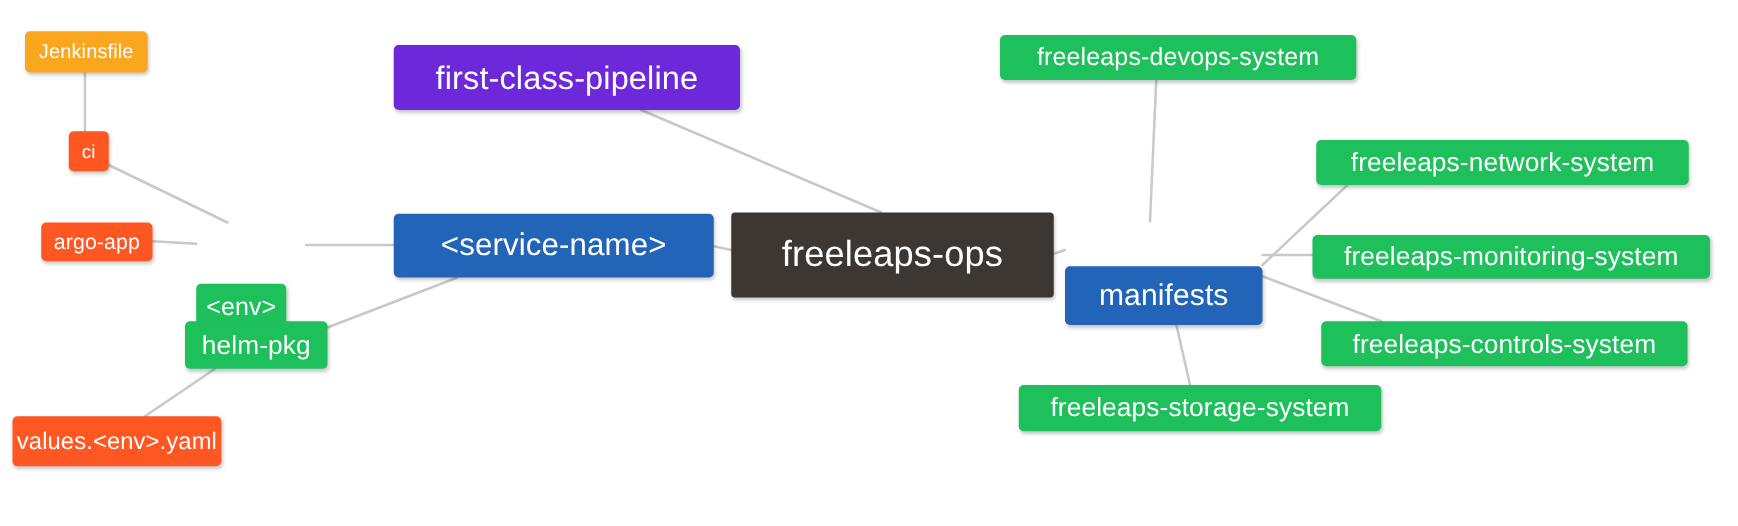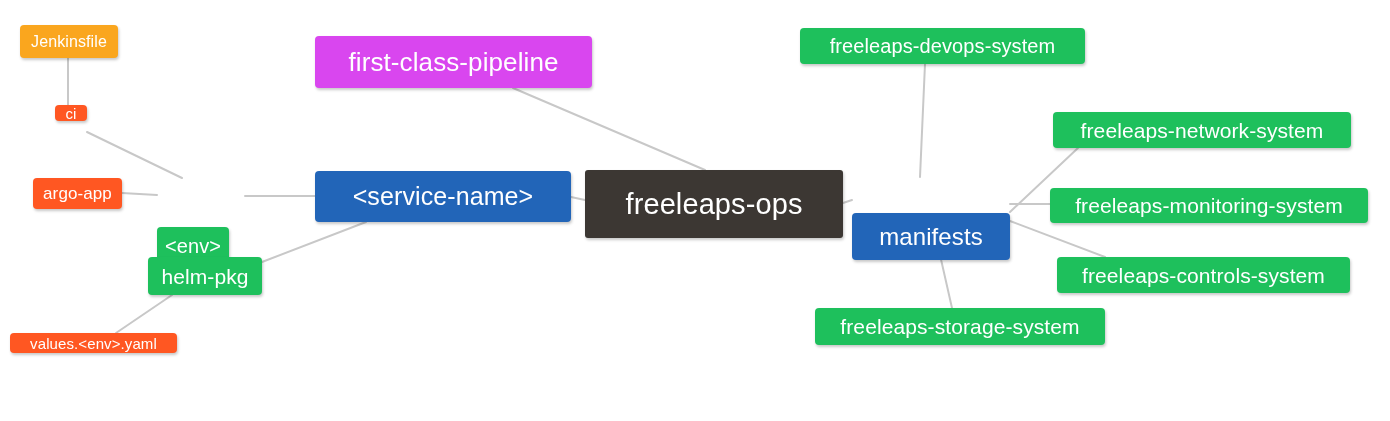--- a/index.html
+++ b/index.html
@@ -66,42 +66,42 @@
       <line x1="933" y1="224" x2="952" y2="308" stroke="#c8c8c8" stroke-width="2" stroke-linecap="round"></line>
     </svg>
 
   <div id="node-layer">
       <div class="node root" style="left: 585px; top: 170px; width: 258px; height: 68px; background: rgb(60, 55, 51); font-size: 29px;">
         <span>freeleaps-ops</span>
       </div>
       <div class="node" style="left: 315px; top: 171px; width: 256px; height: 51px; background: rgb(34, 101, 184); font-size: 25px;">
         <span>&lt;service-name&gt;</span>
       </div>
-      <div class="node" style="left: 315px; top: 36px; width: 277px; height: 52px; background: #d946ef; font-size: 26px;">
+      <div class="node" style="left: 315px; top: 36px; width: 277px; height: 52px; background: #6d28d9; font-size: 26px;">
         <span>first-class-pipeline</span>
       </div>
       <div class="node" style="left: 852px; top: 177px; width: 158px; height: 47px; background: rgb(34, 101, 184); font-size: 24px; margin-top: 36px;">
         <span>manifests</span>
       </div>
       <div class="node" style="left: 157px; top: 193px; width: 72px; height: 37px; background: rgb(30, 192, 92); font-size: 20px; margin-top: 34px;">
         <span>&lt;env&gt;</span>
       </div>
       <div class="node" style="left: 148px; top: 257px; width: 114px; height: 38px; background: rgb(30, 192, 92); font-size: 21px;">
         <span>helm-pkg</span>
       </div>
       <div class="node" style="left: 20px; top: 25px; width: 98px; height: 33px; background: rgb(250, 166, 30); font-size: 16px;">
         <span>Jenkinsfile</span>
       </div>
-      <div class="node" style="left: 55px; top: 105px; width: 32px; height: 16px; background: rgb(255, 87, 34); font-size: 15px;">
+      <div class="node" style="left: 55px; top: 105px; width: 32px; height: 32px; background: rgb(255, 87, 34); font-size: 15px;">
         <span>ci</span>
       </div>
       <div class="node" style="left: 33px; top: 178px; width: 89px; height: 31px; background: rgb(255, 87, 34); font-size: 17px;">
         <span>argo-app</span>
       </div>
-      <div class="node" style="left: 10px; top: 333px; width: 167px; height: 20px; background: rgb(255, 87, 34); font-size: 15px;">
+      <div class="node" style="left: 10px; top: 333px; width: 167px; height: 40px; background: rgb(255, 87, 34); font-size: 19px;">
         <span>values.&lt;env&gt;.yaml</span>
       </div>
       <div class="node" style="left: 800px; top: 28px; width: 285px; height: 36px; background: rgb(30, 192, 92); font-size: 20px;">
         <span>freeleaps-devops-system</span>
       </div>
       <div class="node" style="left: 1053px; top: 112px; width: 298px; height: 36px; background: rgb(30, 192, 92); font-size: 21px;">
         <span>freeleaps-network-system</span>
       </div>
       <div class="node" style="left: 1050px; top: 188px; width: 318px; height: 35px; background: rgb(30, 192, 92); font-size: 21px;">
         <span>freeleaps-monitoring-system</span>

